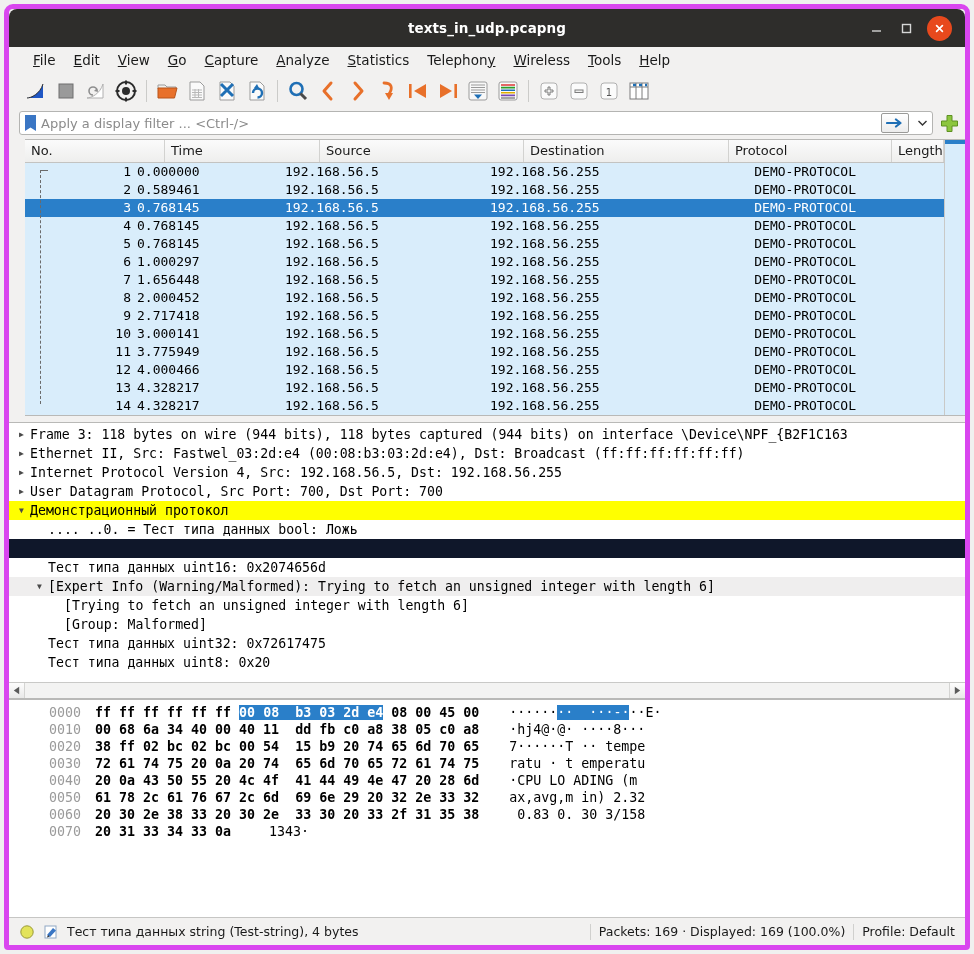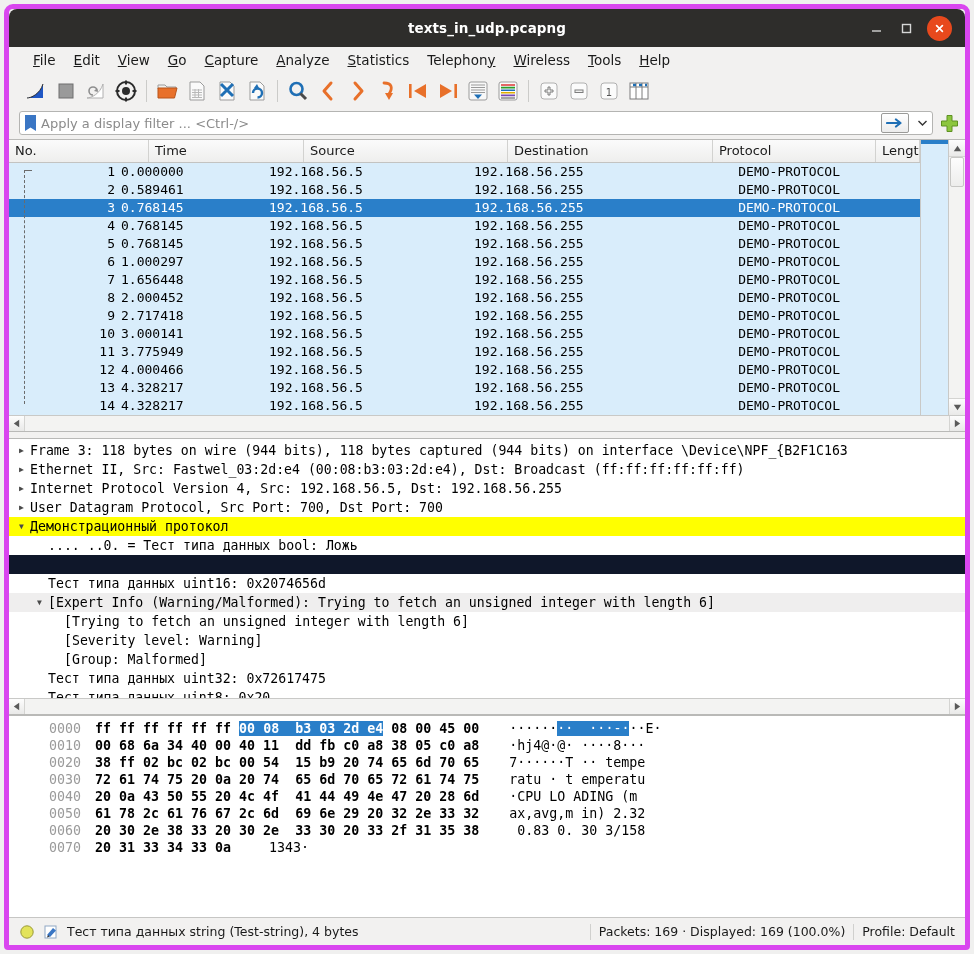--- a/index.html
+++ b/index.html
@@ -168,25 +168,26 @@
     flex-direction: column;
     background: #f2f1f0;
     padding: 0 0 0 0;
     min-height: 0;
   }
 
   
   .packet-list-wrap {
     flex: 0 0 267px;
     display: flex;
-    flex-direction: column;
+    flex-direction: row;
     border: 1px solid #b9b9b7;
     border-left: 0; border-right: 0;
     background: #4d7c0f;
     position: relative;
+    margin-left: 16px;
   }
   .plist-body-row {
     flex: 1;
     display: flex;
     min-height: 0;
   }
   .plist-main {
     flex: 1;
     display: flex;
     flex-direction: column;
@@ -820,24 +821,20 @@
             <div class="drow i1 grey">
               <span class="tri">▼</span>
               <span class="dtext">[Expert Info (Warning/Malformed): Trying to fetch an unsigned integer with length 6]</span>
             </div>
             <div class="drow i2">
               <span class="tri empty">&nbsp;</span>
               <span class="dtext">[Trying to fetch an unsigned integer with length 6]</span>
             </div>
             <div class="drow i2">
               <span class="tri empty">&nbsp;</span>
-              <span class="dtext">[Severity level: Warning]</span>
-            </div>
-            <div class="drow i2">
-              <span class="tri empty">&nbsp;</span>
               <span class="dtext">[Group: Malformed]</span>
             </div>
             <div class="drow i1">
               <span class="tri empty">&nbsp;</span>
               <span class="dtext">Тест типа данных uint32: 0x72617475</span>
             </div>
             <div class="drow i1">
               <span class="tri empty">&nbsp;</span>
               <span class="dtext">Тест типа данных uint8: 0x20</span>
             </div>

